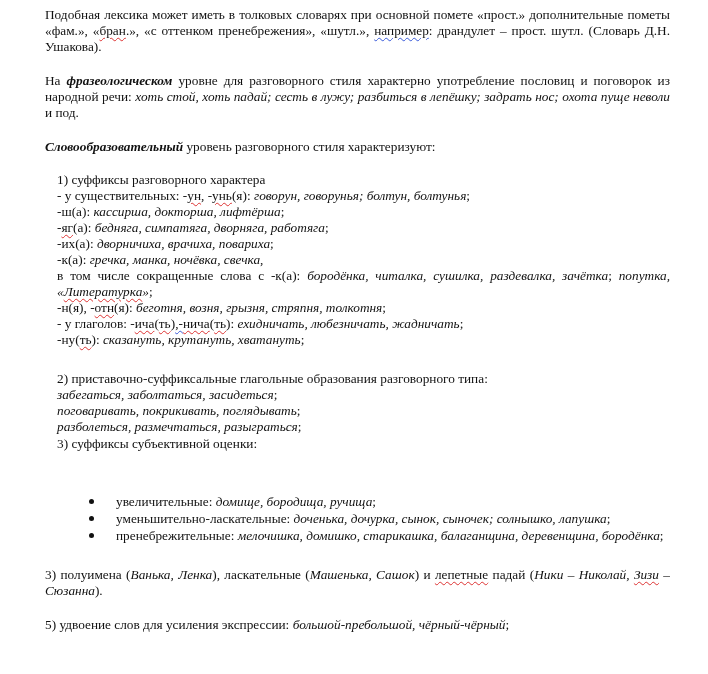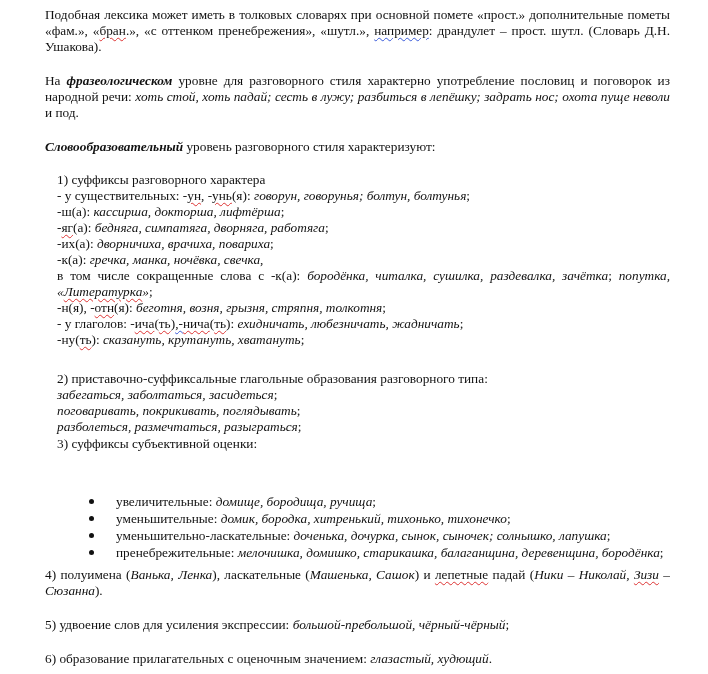--- a/index.html
+++ b/index.html
@@ -77,30 +77,26 @@
     <span class="line"><i>забегаться, заболтаться, засидеться</i><span>;</span></span>
     <span class="line"><i>поговаривать, покрикивать, поглядывать</i><span>;</span></span>
     <span class="line"><i>разболеться, размечтаться, разыграться</i><span>;</span></span>
   </div>
 
   <div class="p" style="top:436px;">
     <span class="line">3) суффиксы субъективной оценки:</span>
   </div>
   <ul class="bullets" style="top:485px;">
     <li><span class="dot"></span><span>увеличительные: </span><i>домище, бородища, ручища</i><span>;</span></li>
-    <li><span class="dot"></span><span>уменьшительные: </span><i>домик, бородка, хитренький, тихонько, тихонечко</i><span>;</span></li>
     <li><span class="dot"></span><span>уменьшительно-ласкательные: </span><i>доченька, дочурка, сынок, сыночек; солнышко, лапушка</i><span>;</span></li>
     <li><span class="dot"></span><span>пренебрежительные: </span><i>мелочишка, домишко, старикашка, балаганщина, деревенщина, бородёнка</i><span>;</span></li>
   </ul>
 
   <p class="p just" style="top:567px;">
-    <span>4) полуимена (</span><i>Ванька, Ленка</i><span>), ласкательные (</span><i>Машенька, Сашок</i><span>) и </span><span class="sq-red">лепетные</span><span> падай (</span><i>Ники – Николай, </i><i class="sq-red">Зизи</i><i> – Сюзанна</i><span>).</span>
+    <span>3) полуимена (</span><i>Ванька, Ленка</i><span>), ласкательные (</span><i>Машенька, Сашок</i><span>) и </span><span class="sq-red">лепетные</span><span> падай (</span><i>Ники – Николай, </i><i class="sq-red">Зизи</i><i> – Сюзанна</i><span>).</span>
   </p>
 
   <p class="p" style="top:617px;">
     <span>5) удвоение слов для усиления экспрессии: </span><i>большой-пребольшой, чёрный-чёрный</i><span>;</span>
   </p>
 
-  <p class="p" style="top:651px;">
-    <span>6) образование прилагательных с оценочным значением: </span><i>глазастый, худющий</i><span>.</span>
-  </p>
 
 </div>
 
 </body></html>

